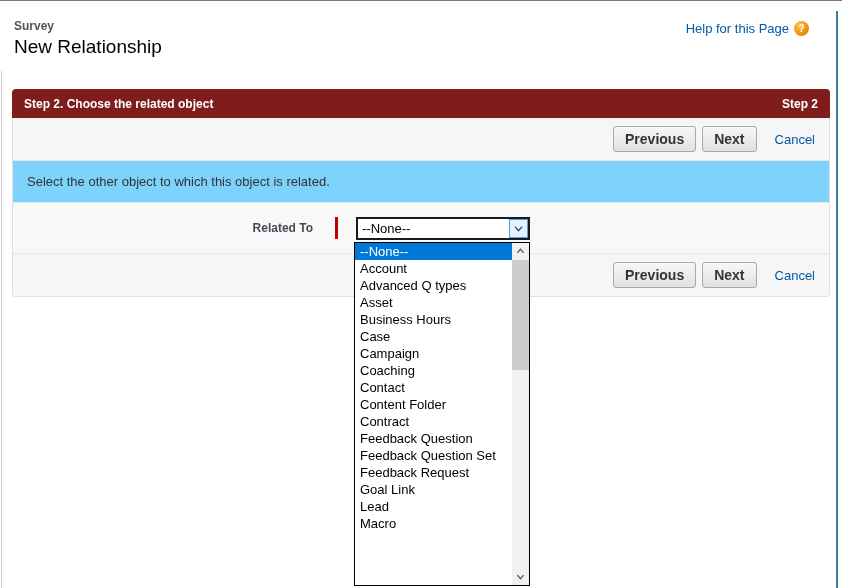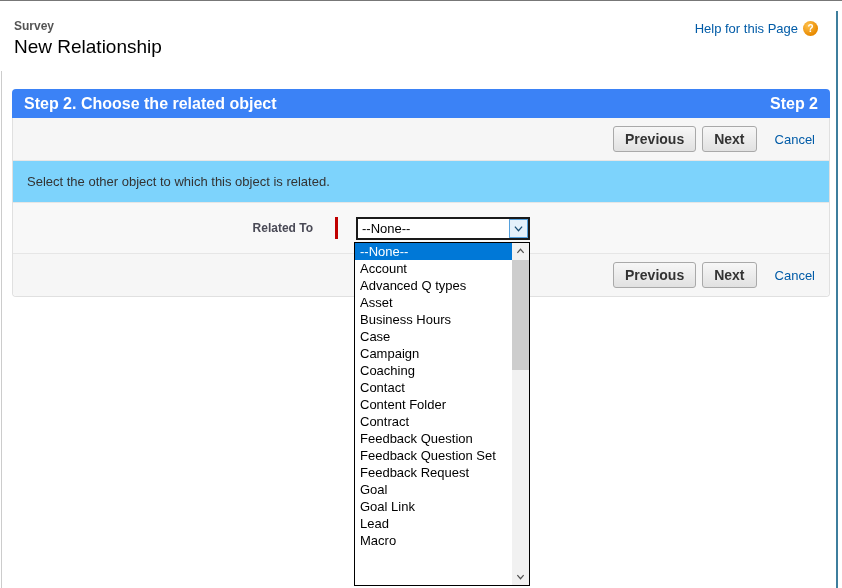--- a/index.html
+++ b/index.html
@@ -17,36 +17,36 @@
   }
   .page-right-border {
     position:absolute; left:836px; top:10px; bottom:0; width:2px;
     background:#3e7e9d;
   }
   
   .page-header { position:relative; padding:18px 0 0 14px; }
   .breadcrumb { font-size:12px; font-weight:bold; color:#545454; line-height:15px; }
   .page-title { font-size:19px; color:#000; line-height:26px; }
   .help-area {
-    position:absolute; top:20px; right:24px;
+    position:absolute; top:20px; right:33px;
     display:flex; align-items:center; gap:5px;
   }
   .help-link { font-size:13px; color:#015ba7; text-decoration:none; cursor:pointer; }
   .help-icon {
     width:15px; height:15px; border-radius:50%;
     background:radial-gradient(circle at 35% 30%, #ffc24d, #e88a00 70%);
     color:#fff; font-size:10px; font-weight:bold;
     display:flex; align-items:center; justify-content:center;
     cursor:pointer;
   }
   
   .step-box { margin:29px 0 0 12px; width:818px; }
   .step-header {
-    height:29px; background:#3b82f6; border-radius:4px 4px 0 0;
-    color:#fff; font-size:16px; font-weight:bold;
+    height:29px; background:#7f1d1d; border-radius:4px 4px 0 0;
+    color:#fff; font-size:12px; font-weight:bold;
     display:flex; align-items:center; justify-content:space-between;
     padding:0 12px;
   }
   .step-body {
     border:1px solid #e0e0e0; border-top:none;
     border-radius:0 0 4px 4px;
   }
   .row { border-bottom:1px solid #e6e6e6; }
   .row:last-child { border-bottom:none; }
   .row-buttons {
@@ -181,21 +181,20 @@
               <div class="dd-option">Business Hours</div>
               <div class="dd-option">Case</div>
               <div class="dd-option">Campaign</div>
               <div class="dd-option">Coaching</div>
               <div class="dd-option">Contact</div>
               <div class="dd-option">Content Folder</div>
               <div class="dd-option">Contract</div>
               <div class="dd-option">Feedback Question</div>
               <div class="dd-option">Feedback Question Set</div>
               <div class="dd-option">Feedback Request</div>
-              <div class="dd-option">Goal</div>
               <div class="dd-option">Goal Link</div>
               <div class="dd-option">Lead</div>
               <div class="dd-option">Macro</div>
             </div>
           <div class="dd-scrollbar">
             <span class="sb-arrow up">
               <svg class="chev" viewBox="0 0 10 10">
                   <polyline points="1.5,6.5 5,2.5 8.5,6.5" fill="none" stroke="#505050" stroke-width="1.3"></polyline>
                 </svg>
             </span>

